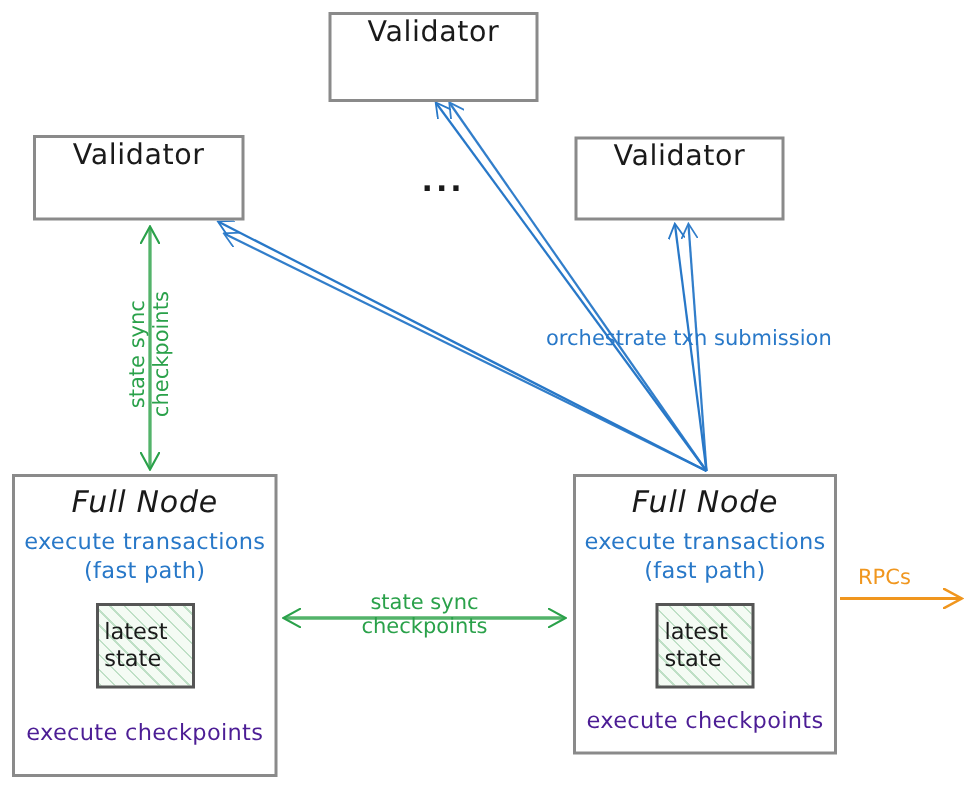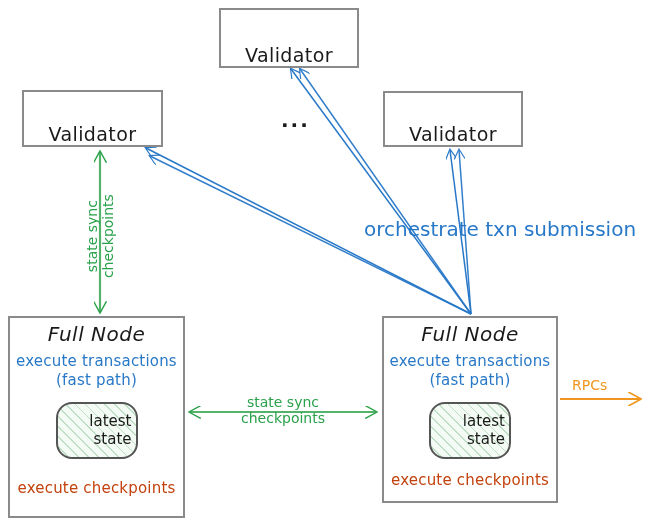--- a/index.html
+++ b/index.html
@@ -19,21 +19,21 @@
   }
   .node-box {
     position: absolute;
     box-sizing: border-box;
     border: 2px solid #8a8a8a;
     background: #ffffff;
     z-index: 3;
   }
   .validator-box {
     display: flex;
-    align-items: flex-end;
+    align-items: flex-start;
     justify-content: center;
   }
   .validator-label {
     font-family: "DejaVu Sans", sans-serif;
     font-size: 19px;
     color: #1a1a1a;
     letter-spacing: 0.4px;
   }
   .fullnode-box {
     display: block;
@@ -49,41 +49,41 @@
   }
   .fullnode-exec {
     text-align: center;
     font-size: 15px;
     color: #2878c8;
     line-height: 1.25;
     letter-spacing: 0.2px;
   }
   .state-chip {
     box-sizing: border-box;
-    width: 82px;
+    width: 66px;
     margin: 12px auto 0 auto;
     border: 2px solid #555555;
-    border-radius: 16px;
+    border-radius: 0;
     padding: 8px 4px 9px 4px;
-    text-align: right;
+    text-align: left;
     font-size: 15px;
     color: #1a1a1a;
     line-height: 1.2;
     background-color: #f4fbf4;
     background-image: repeating-linear-gradient(
         45deg,
         rgba(66,160,90,0.30) 0px,
         rgba(66,160,90,0.30) 1.2px,
         rgba(255,255,255,0) 1.2px,
         rgba(255,255,255,0) 7px);
   }
   .fullnode-checkpoints {
     text-align: center;
     font-size: 15px;
-    color: #c2410c;
+    color: #4c1d95;
     letter-spacing: 0.2px;
   }
   .ellipsis-label {
     position: absolute;
     font-size: 20px;
     color: #1a1a1a;
     letter-spacing: 2px;
     font-weight: bold;
     z-index: 2;
   }
@@ -93,21 +93,21 @@
     line-height: 1.15;
     white-space: nowrap;
   }
   .label-green {
     color: #2aa14a;
     font-size: 14px;
     text-align: center;
   }
   .label-blue {
     color: #2878c8;
-    font-size: 20px;
+    font-size: 14px;
   }
   .label-orange {
     color: #f0961e;
     font-size: 14px;
     font-weight: normal;
   }
   .label-vertical {
     transform: rotate(-90deg);
     transform-origin: center center;
   }

